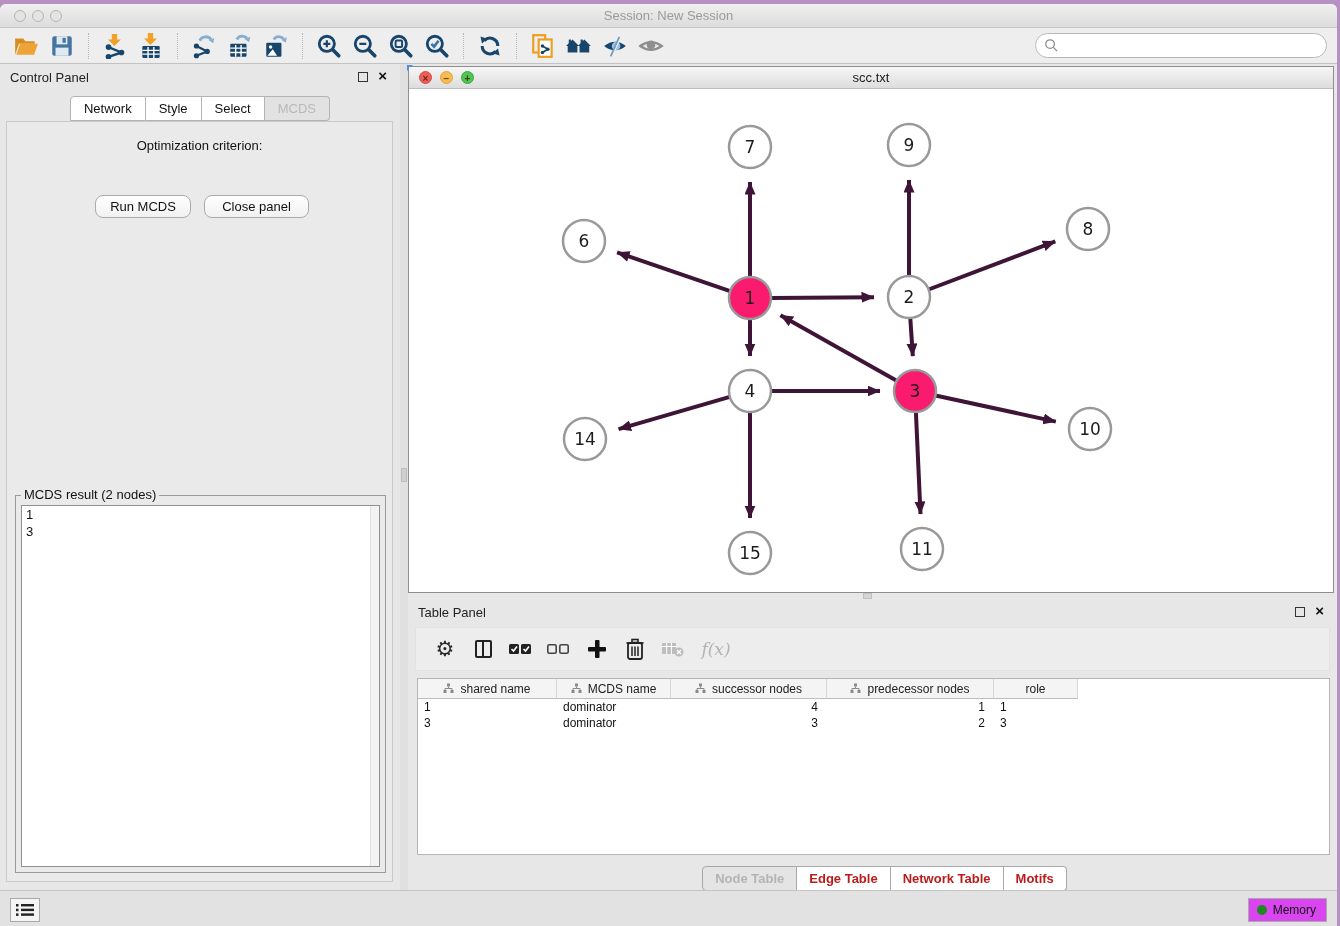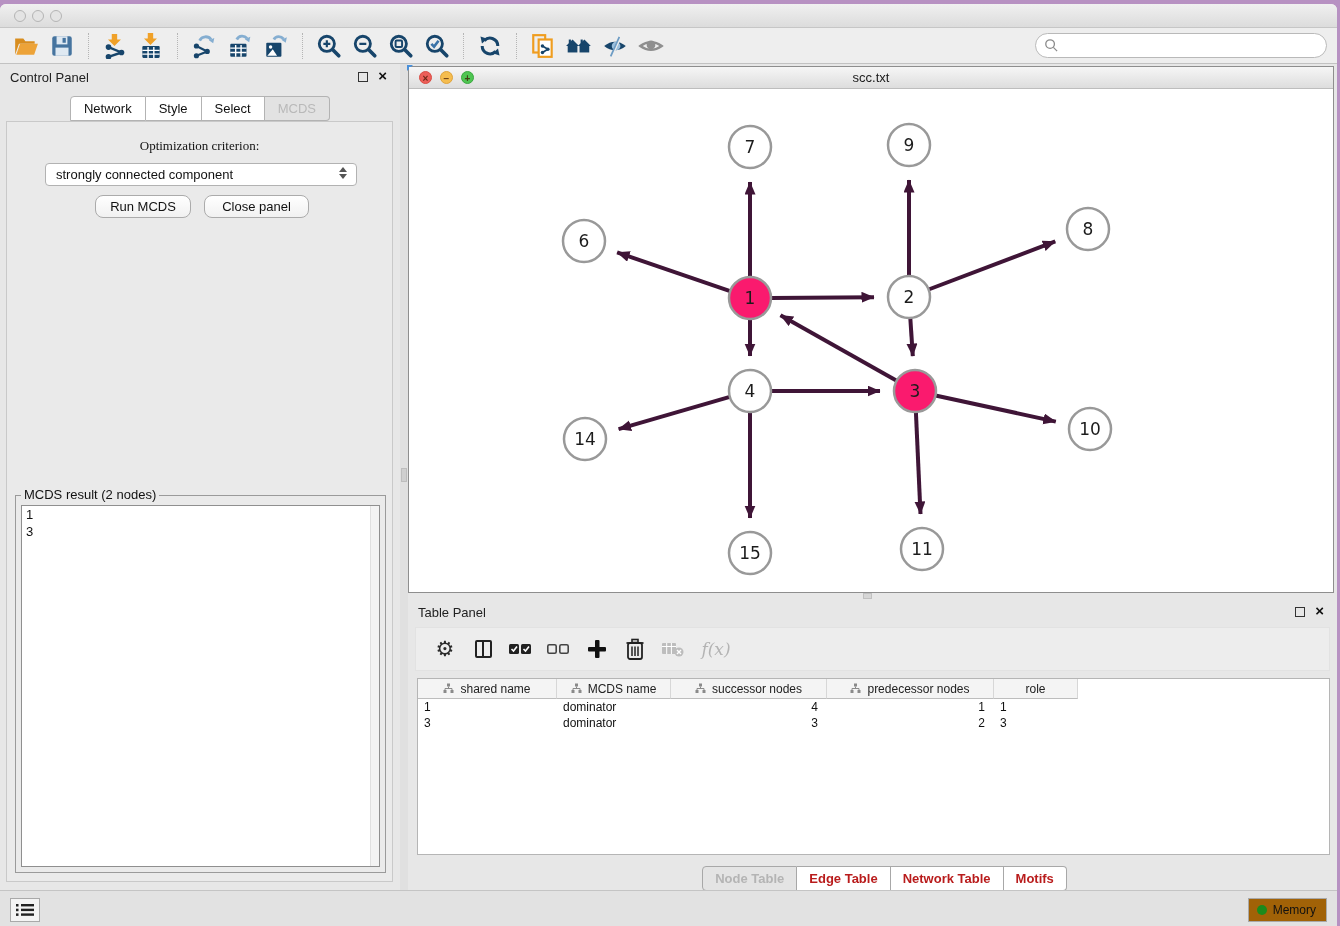--- a/index.html
+++ b/index.html
@@ -25,21 +25,21 @@
   .control-panel { position:absolute; left:0; top:60px; width:400px; height:826px; background:#e7e7e7; }
   .panel-head { position:absolute; left:0; top:0; width:100%; height:26px; }
   .panel-head .plabel { position:absolute; left:10px; top:6px; font-size:13px; color:#222; }
   .float-ic { position:absolute; top:8px; width:10px; height:10px; border:1.5px solid #333; background:transparent; }
   .close-ic { position:absolute; top:3px; font-size:15px; font-weight:bold; color:#111; line-height:18px; }
   .cp-tabs { position:absolute; left:0; top:32px; width:100%; display:flex; justify-content:center; }
   .cp-tab { font-size:13px; padding:4px 13px; background:#fff; border:1px solid #b3b3b3; border-left:none; color:#111; }
   .cp-tab:first-child { border-left:1px solid #b3b3b3; border-radius:4px 0 0 0;text-align:center; }
   .cp-tab.selected { background:#e2e2e2; color:#b9b9b9; border-radius:0 4px 4px 0; }
   .cp-box { position:absolute; left:6px; top:57px; width:387px; height:761px; background:#eaeaea; border:1px solid #c9c9c9; }
-  .opt-label { position:absolute; left:0; right:0; top:16px; text-align:center; font-size:13px; color:#111;font-family:Liberation Serif, serif; }
+  .opt-label { position:absolute; left:0; right:0; top:16px; text-align:center; font-size:13px; color:#111; }
   .dropdown { position:absolute; left:38px; top:41px; width:312px; height:23px; background:#fff; border:1px solid #b2b2b2;
     border-radius:4px; font-size:13px; display:flex; align-items:center; padding-left:10px; color:#111; }
   .spinner { position:absolute; right:8px; top:3px; width:11px; display:flex; flex-direction:column; align-items:center; gap:2px; }
   .spin-up { width:0; height:0; border-left:4px solid transparent; border-right:4px solid transparent; border-bottom:5px solid #555; }
   .spin-dn { width:0; height:0; border-left:4px solid transparent; border-right:4px solid transparent; border-top:5px solid #555; }
   .cp-btn { position:absolute; top:73px; height:23px; background:linear-gradient(#ffffff,#f1f1f1); border:1px solid #ababab;
     border-radius:8px; font-size:13px; color:#111; text-align:center; line-height:21px; }
   .result-box { position:absolute; left:8px; top:373px; width:371px; height:378px; border:1px solid #9a9a9a; }
   .result-legend { position:absolute; left:5px; top:-9px; background:#eaeaea; padding:0 3px; font-size:13px; color:#111; }
   .result-inner { position:absolute; left:5px; top:9px; right:5px; bottom:5px; background:#fff; border:1px solid #8f8f8f; }
@@ -83,33 +83,34 @@
 
   .tp-tabs { position:absolute; left:0; top:267px; width:100%; display:flex; justify-content:center; }
   .tp-tab { font-size:13px; font-weight:bold; padding:4px 12px; background:#fff; border:1px solid #a8a8a8; border-left:none; color:#b91c1c; }
   .tp-tab:first-child { border-left:1px solid #a8a8a8; border-radius:4px 0 0 4px; }
   .tp-tab:last-child { border-radius:0 4px 4px 0; }
   .tp-tab.selected { background:#e4e4e4; color:#b4b4b4;margin-left:24px; }
 
   
   .statusbar { position:absolute; left:0; top:886px; width:100%; height:36px; background:#e2e2e2; border-top:1px solid #c4c4c4; }
   .list-btn { position:absolute; left:10px; top:7px; width:30px; height:24px; background:#f4f4f4; border:1px solid #a9a9a9; display:flex; align-items:center; justify-content:center; }
-  .memory-btn { position:absolute; right:10px; top:7px; height:24px; padding:0 10px 0 8px; background:#a16207; border:1px solid #a9a9a9;
+  .memory-btn { position:absolute; right:10px; top:7px; height:24px; padding:0 10px 0 8px; background:#d946ef; border:1px solid #a9a9a9;
     display:flex; align-items:center; gap:6px; font-size:12px; color:#111; }
   .mem-dot { width:10px; height:10px; border-radius:50%; background:#1c8a1c; }
 </style>
 </head>
 <body>
 
 <div class="app">
 
   <div class="titlebar">
     <span class="tl-dot" style="left:14px"></span>
     <span class="tl-dot" style="left:32px"></span>
     <span class="tl-dot" style="left:50px"></span>
+    <div class="title">Session: New Session</div>
   </div>
 
   <div class="toolbar">
     <div class="tbtn">
       <svg width="26" height="26" viewBox="0 0 24 24">
         <path d="M2 20 V5 H9.5 L11.5 7.5 H20 V10 H5.5 L2 20 Z" fill="#d88d1f"></path>
         <path d="M3 20 L6.5 10 H23 L19.5 20 Z" fill="#eda338"></path>
       </svg>
     </div>
     <div class="tbtn">
@@ -278,27 +279,20 @@
       <span class="close-ic" style="right:13px">×</span>
     </div>
     <div class="cp-tabs">
       <span class="cp-tab">Network</span>
       <span class="cp-tab">Style</span>
       <span class="cp-tab">Select</span>
       <span class="cp-tab selected">MCDS</span>
     </div>
     <div class="cp-box">
       <div class="opt-label">Optimization criterion:</div>
-      <div class="dropdown">
-        <span>strongly connected component</span>
-        <span class="spinner">
-          <span class="spin-up"></span>
-            <span class="spin-dn"></span>
-        </span>
-      </div>
       <div class="cp-btn" style="left:88px; width:96px">Run MCDS</div>
       <div class="cp-btn" style="left:197px; width:105px">Close panel</div>
       <div class="result-box">
         <span class="result-legend">MCDS result (2 nodes)</span>
         <div class="result-inner">
           <div class="result-line">1</div>
           <div class="result-line">3</div>
           <div class="result-scroll"></div>
         </div>
       </div>

